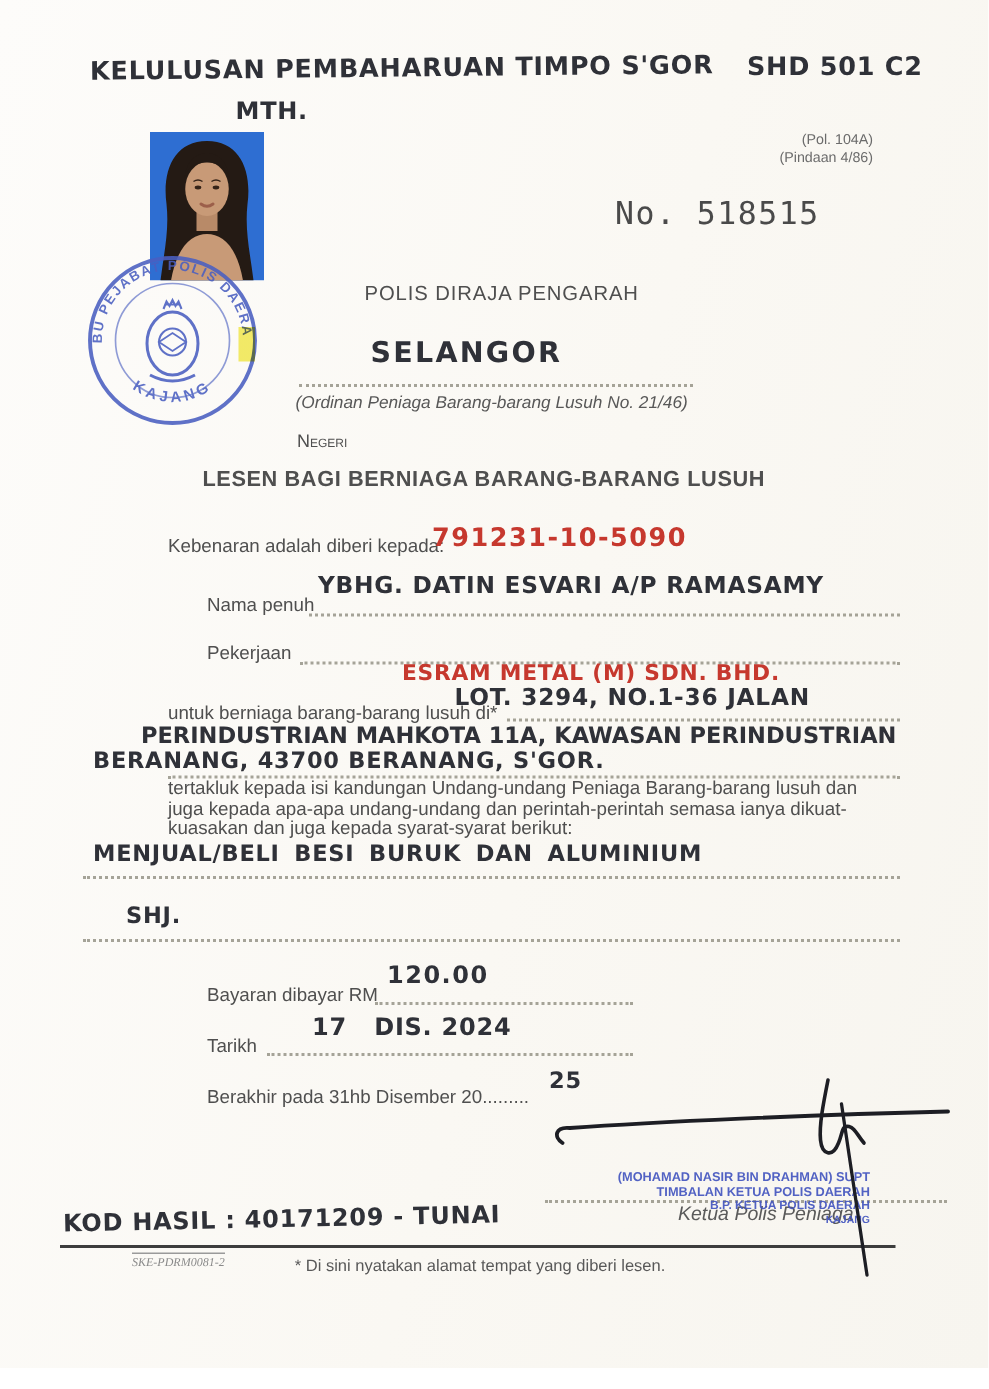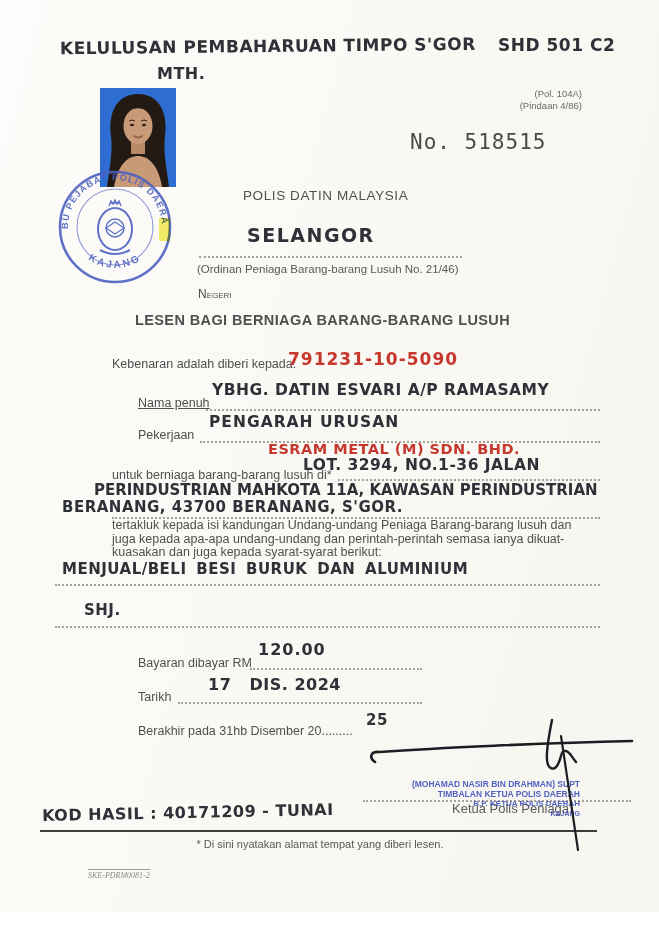--- a/index.html
+++ b/index.html
@@ -11,21 +11,21 @@
   .abs{position:absolute;}
   .printed{color:#4f4f4f;}
   .hand{
     font-family:"DejaVu Sans",sans-serif;font-weight:700;color:#2f3138;
     white-space:pre;letter-spacing:.5px;
   }
   .hand-red{color:#c6382e;}
   .dotline{height:0;border-bottom:2px dotted #979588;opacity:.85;}
   .mono{font-family:"DejaVu Sans Mono",monospace;}
   .stamp-text{color:#4456c0;font-weight:700;text-align:center;line-height:10px;opacity:.92;}
-  .italic{text-align:center;}
+  .italic{font-style:italic;text-align:center;}
   .small-caps{font-variant:small-caps;}
   svg{display:block;}
 </style>
 </head>
 <body>
 
 <div class="page">
 
   <div class="abs hand" style="left:60px;top:36px;font-size:17px;transform:rotate(-.6deg);">KELULUSAN PEMBAHARUAN TIMPO S'GOR</div>
   <div class="abs hand" style="left:498px;top:35px;font-size:17px;">SHD 501 C2</div>
@@ -71,40 +71,39 @@
       <text font-size="9" font-weight="bold" fill="#4a5fc1" letter-spacing="1.2">
         <textPath href="#arcTop" startOffset="50%" text-anchor="middle">IBU PEJABAT POLIS DAERAH</textPath>
       </text>
       <text font-size="10" font-weight="bold" fill="#4a5fc1" letter-spacing="2.5">
         <textPath href="#arcBot" startOffset="50%" text-anchor="middle">KAJANG</textPath>
       </text>
     </svg>
   </div>
   <div class="abs" style="left:159px;top:218px;width:11px;height:23px;background:#f2e838;opacity:.75;mix-blend-mode:multiply;"></div>
 
-  <div class="abs printed" style="left:243px;top:188px;font-size:13.5px;letter-spacing:.6px;">POLIS DATIN MALAYSIA</div>
+  <div class="abs printed" style="left:243px;top:188px;font-size:13.5px;letter-spacing:.6px;">POLIS DIRAJA PENGARAH</div>
 
   <div class="abs printed small-caps" style="left:198px;top:243px;font-size:12px;margin-top:44px;">Negeri</div>
   <div class="abs dotline" style="left:199px;top:242px;width:263px;height:14px;"></div>
   <div class="abs hand" style="left:247px;top:224px;font-size:19px;letter-spacing:1.5px;">SELANGOR</div>
 
   <div class="abs printed italic" style="left:197px;top:263px;font-size:11.5px;color:#585858;">(Ordinan Peniaga Barang-barang Lusuh No. 21/46)</div>
 
   <div class="abs printed" style="left:0;top:312px;width:645px;text-align:center;font-size:14.5px;font-weight:bold;letter-spacing:.4px;">LESEN BAGI BERNIAGA BARANG-BARANG LUSUH</div>
 
   <div class="abs printed" style="left:112px;top:357px;font-size:12.5px;">Kebenaran adalah diberi kepada:</div>
   <div class="abs hand hand-red" style="left:288px;top:349px;font-size:17px;letter-spacing:1px;">791231-10-5090</div>
 
-  <div class="abs printed" style="left:138px;top:396px;font-size:12.5px;text-decoration:underline;">Nama penuh</div>
+  <div class="abs printed" style="left:138px;top:396px;font-size:12.5px;">Nama penuh</div>
   <div class="abs dotline" style="left:206px;top:396px;width:394px;height:13px;"></div>
   <div class="abs hand" style="left:212px;top:381px;font-size:15.5px;">YBHG. DATIN ESVARI A/P RAMASAMY</div>
 
   <div class="abs printed" style="left:138px;top:428px;font-size:12.5px;">Pekerjaan</div>
   <div class="abs dotline" style="left:200px;top:428px;width:400px;height:13px;"></div>
-  <div class="abs hand" style="left:209px;top:413px;font-size:15.5px;letter-spacing:1px;">PENGARAH URUSAN</div>
 
   <div class="abs hand hand-red" style="left:268px;top:441px;font-size:14.5px;">ESRAM METAL (M) SDN. BHD.</div>
 
   <div class="abs printed" style="left:112px;top:468px;font-size:12.5px;">untuk berniaga barang-barang lusuh di*</div>
   <div class="abs dotline" style="left:338px;top:466px;width:262px;height:13px;"></div>
   <div class="abs hand" style="left:303px;top:456px;font-size:15.5px;">LOT. 3294, NO.1-36 JALAN</div>
   <div class="abs hand" style="left:62px;top:481px;font-size:15px;letter-spacing:0;margin-left:32px;">PERINDUSTRIAN MAHKOTA 11A, KAWASAN PERINDUSTRIAN</div>
   <div class="abs hand" style="left:62px;top:498px;font-size:15px;text-align:right;">BERANANG, 43700 BERANANG, S'GOR.</div>
   <div class="abs dotline" style="left:112px;top:504px;width:488px;height:13px;"></div>
 
@@ -149,15 +148,15 @@
       </g>
     </svg>
   </div>
 
   <div class="abs hand" style="left:42px;top:803px;font-size:16px;transform:rotate(-1.2deg);">KOD HASIL : 40171209 - TUNAI</div>
 
   <div class="abs" style="left:40px;top:830px;width:557px;height:2px;background:#3d3d3d;"></div>
 
   <div class="abs printed" style="left:0;top:838px;width:640px;text-align:center;font-size:11px;color:#585858;">* Di sini nyatakan alamat tempat yang diberi lesen.</div>
 
-  <div class="abs" style="left:88px;top:869px;font-family:'Liberation Serif',serif;font-style:italic;font-size:8px;color:#8a8a8a;border-top:1px solid #9a9a9a;padding-top:1px;">SKE-PDRM0081-2</div>
+  <div class="abs" style="left:88px;top:835px;font-family:'Liberation Serif',serif;font-style:italic;font-size:8px;color:#8a8a8a;border-top:1px solid #9a9a9a;padding-top:1px;">SKE-PDRM0081-2</div>
 
 </div>
 
 </body></html>

